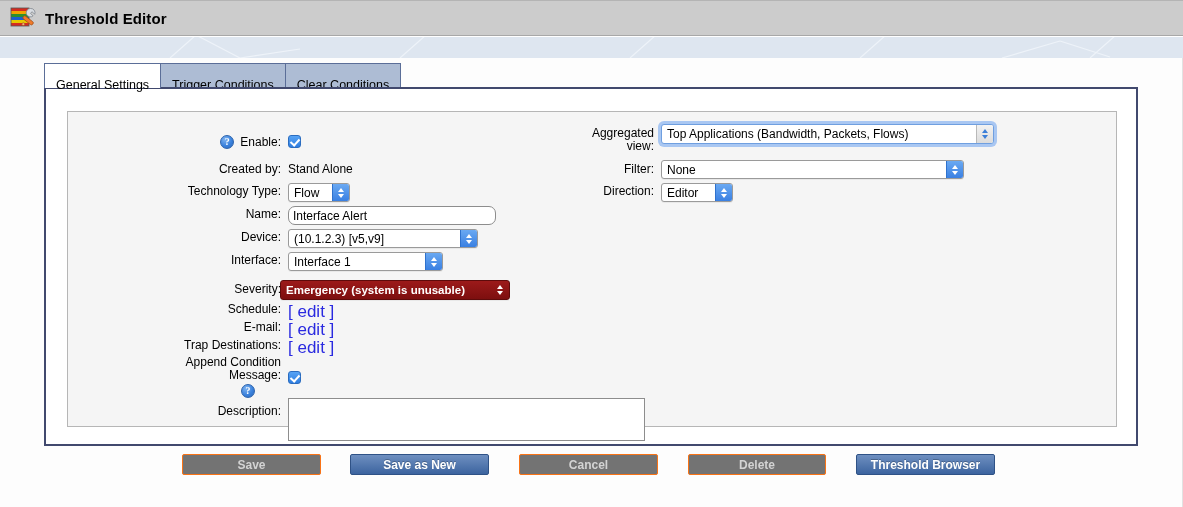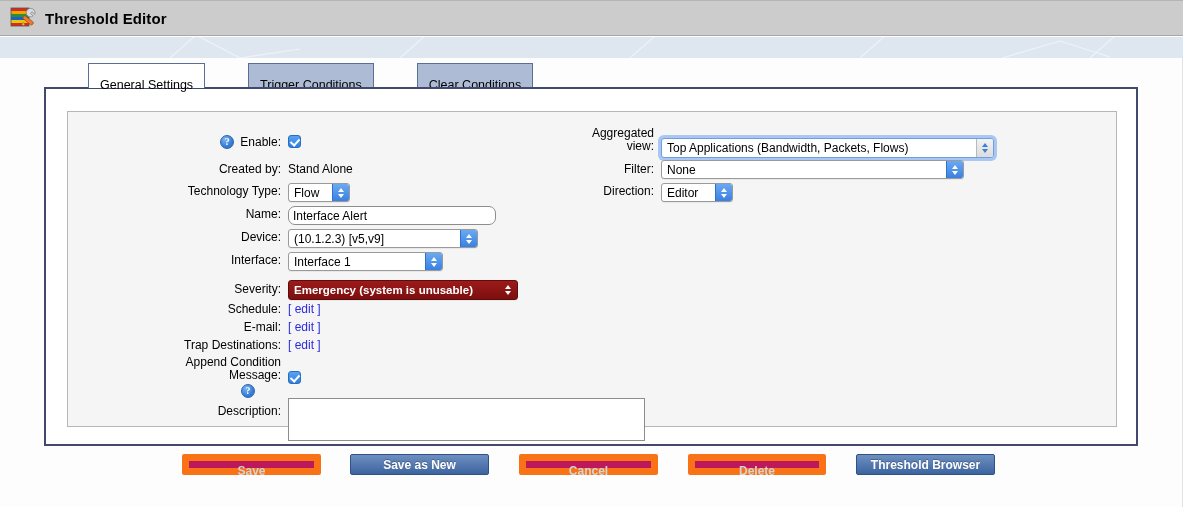--- a/index.html
+++ b/index.html
@@ -80,21 +80,20 @@
     line-height: 19px;
     padding: 12px 11px;
     font-size: 12.5px;
     color: #000;
     border: 1px solid #5b6e98;
     border-bottom: none;
     box-sizing: border-box;
     background: #adbcd4;
     margin-right: -1px;
     white-space: nowrap;
-    margin-left: 44px;
   }
   .tab.active {
     background: #ffffff;
     position: relative;
     z-index: 3;
   }
 
   
   .outer-panel {
     position: absolute;
@@ -249,21 +248,21 @@
     background: transparent;
     border-left: none;
     width: 18px;
   }
   .sel.severity .stepper i.up { border-bottom-color: #ffffff; }
   .sel.severity .stepper i.down { border-top-color: #ffffff; }
 
   
   .editlink {
     color: #2a2ae0;
-    font-size: 12px;
+    font-size: 17px;
     text-decoration: none;
     cursor: pointer;
   }
 
   
   .buttonbar {
     position: absolute;
     left: 0;
     top: 396px;
     width: 1183px;
@@ -276,22 +275,22 @@
     font-size: 12px;
     font-weight: bold;
     font-family: "Liberation Sans", sans-serif;
     line-height: 21px;
     text-align: center;
     box-sizing: border-box;
     cursor: pointer;
     user-select: none;
   }
   .btn.disabled {
-    background: #be185d;
-    border: 7px solid #f97316;
+    background: #737373;
+    border: 1px solid #f97316;
     color: #d3d3d3;
     cursor: default;
   }
   .btn.primary {
     background: linear-gradient(#6e8fc0, #3c649f);
     border: 1px solid #2f5party;
     border: 1px solid #2f5286;
     color: #ffffff;
     text-shadow: 0 -1px 0 rgba(0,0,0,0.25);
   }
@@ -404,21 +403,21 @@
           <span class="stepper">
               <i class="up"></i>
               <i class="down"></i>
             </span>
         </span>
       </div>
 
       <div class="row" style="left:0; top:170px; width:213px; justify-content:flex-end;">
         <span class="label">Severity:</span>
       </div>
-      <div class="row" style="left:220px; top:168px;">
+      <div class="row" style="left:212px; top:168px;">
         <span class="sel severity" style="width:230px; height:20px;">
           <span class="sel-text">Emergency (system is unusable)</span>
           <span class="stepper">
               <i class="up"></i>
               <i class="down"></i>
             </span>
         </span>
       </div>
 
       <div class="row" style="left:0; top:190px; width:213px; justify-content:flex-end;">
@@ -457,21 +456,21 @@
         <span class="label">Description:</span>
       </div>
       <div class="row" style="left:220px; top:286px;">
         <textarea class="textarea" style="width: 357px; height: 43px;"></textarea>
       </div>
 
       <div style="position:absolute; left:455px; top:15px; width:131px;" class="label-wrap">
         <div class="label">Aggregated</div>
         <div class="label">view:</div>
       </div>
-      <div class="row" style="left:593px; top:26px;">
+      <div class="row" style="left:593px; top:12px;">
         <span class="sel focused" style="width:333px; height:20px;">
           <span class="sel-text">Top Applications (Bandwidth, Packets, Flows)</span>
           <span class="stepper" style="background:linear-gradient(#f2f2f2,#dcdcdc); border-left:1px solid #b9b9b9;">
             <i class="up" style="border-bottom-color:#3c7fd8;"></i>
             <i class="down" style="border-top-color:#3c7fd8;"></i>
           </span>
         </span>
       </div>
 
       <div class="row" style="left:455px; top:50px; width:131px; justify-content:flex-end;">

